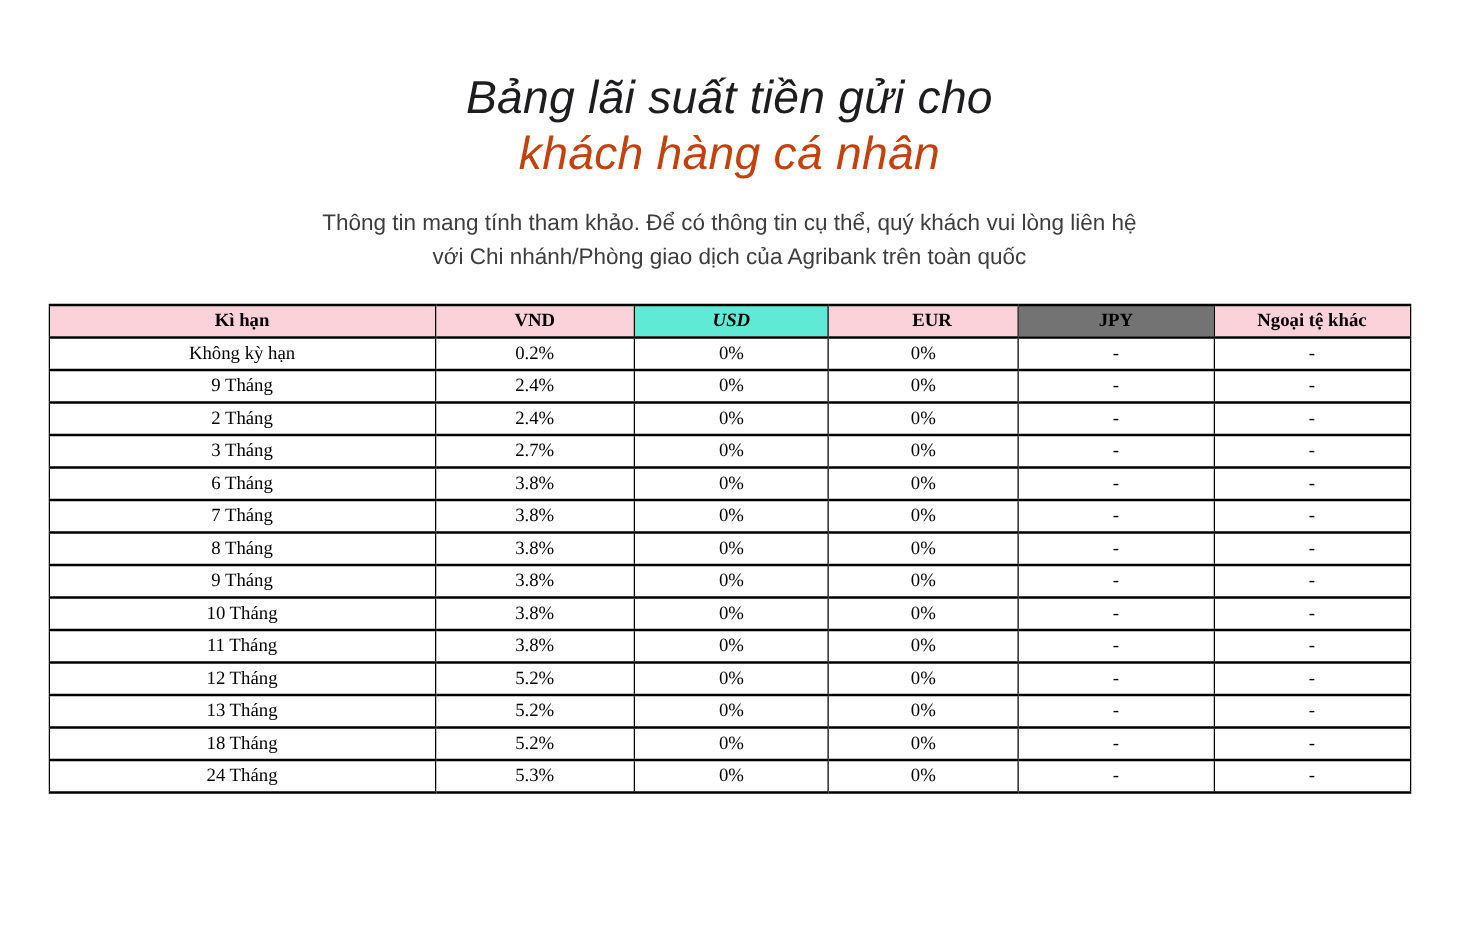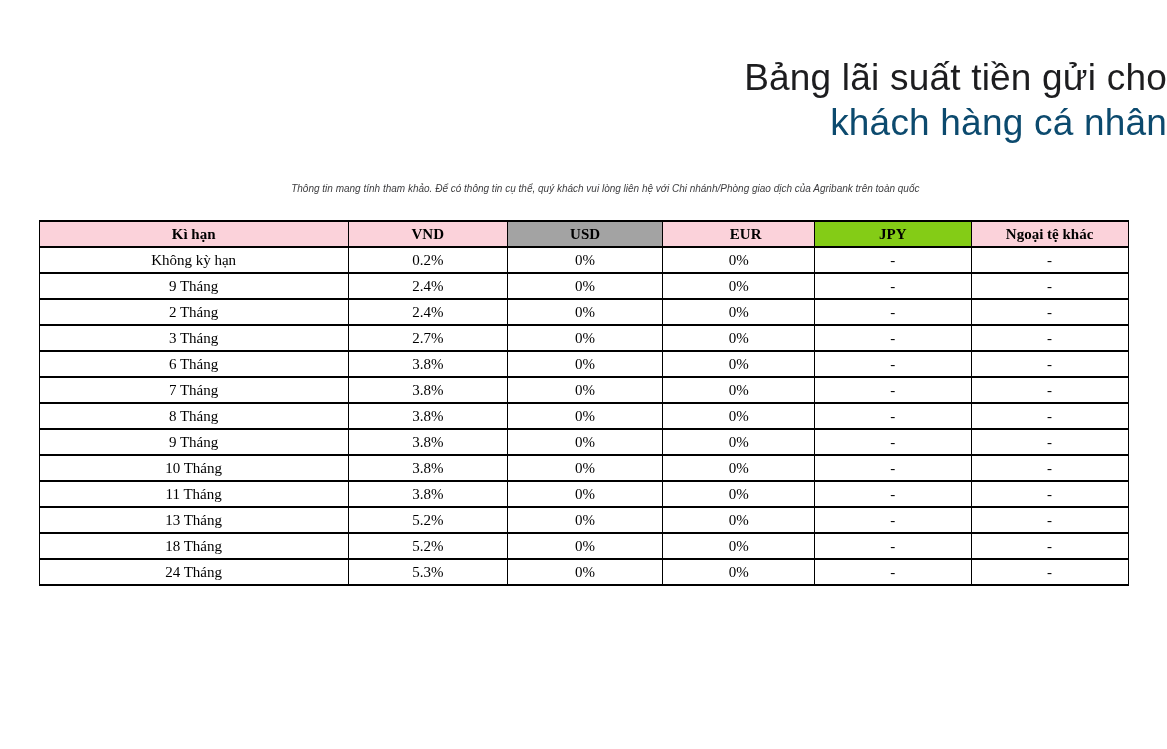--- a/index.html
+++ b/index.html
@@ -7,38 +7,38 @@
   body {
     width: 1167px;
     height: 749px;
     font-family: "Liberation Sans", sans-serif;
     color: #1d1d1f;
     overflow: hidden;
   }
   .page { width: 1167px; height: 749px; }
 
   .title {
-    margin: 55px auto 36px;
-    text-align: right;
+    margin: 55px auto 20px;
+    text-align: center;
     font-size: 37px;
     font-weight: 400;
     line-height: 1.22;
     letter-spacing: 0.2px;
     color: #1d1d1f;
+    font-style: italic;
   }
   .title .line { display: block; }
 
   .subtitle {
     max-width: 672px;
     margin: 0 auto 24px;
-    text-align: right;
-    font-size: 10px;
+    text-align: center;
+    font-size: 18px;
     line-height: 1.5;
     color: #3d3d3f;
-    font-style: italic;
   }
 
   table.rates {
     width: 1090px;
     margin: 0 auto;
     border-collapse: collapse;
     font-family: "Liberation Serif", serif;
     font-size: 15px;
     color: #000;
     table-layout: fixed;
@@ -56,41 +56,41 @@
   }
   table.rates th { font-weight: bold; }
 </style>
 </head>
 <body>
 
 <div class="page">
 
   <h1 class="title">
     <span class="line">Bảng lãi suất tiền gửi cho</span>
-    <span class="line accent" style="color: #0c4a6e;">khách hàng cá nhân</span>
+    <span class="line accent" style="color: #c2410c;">khách hàng cá nhân</span>
   </h1>
 
   <p class="subtitle">Thông tin mang tính tham khảo. Để có thông tin cụ thể, quý khách vui lòng liên hệ với Chi nhánh/Phòng giao dịch của Agribank trên toàn quốc</p>
 
   <table class="rates">
     <colgroup>
       <col style="width:28.4%">
       <col style="width:14.6%">
       <col style="width:14.3%">
       <col style="width:13.9%">
       <col style="width:14.4%">
       <col style="width:14.4%">
     </colgroup>
     <thead>
       <tr>
           <th style="background: rgb(251, 210, 218);">Kì hạn</th>
           <th style="background: rgb(251, 210, 218);">VND</th>
-          <th style="background: #a3a3a3;">USD</th>
+          <th style="background: #5eead4; font-style: italic;">USD</th>
           <th style="background: rgb(251, 210, 218); padding-left: 20px;">EUR</th>
-          <th style="background: #84cc16;">JPY</th>
+          <th style="background: #737373;">JPY</th>
           <th style="background: rgb(251, 210, 218);">Ngoại tệ khác</th>
         </tr>
     </thead>
     <tbody>
         <tr>
           <td>Không kỳ hạn</td>
           <td>0.2%</td>
           <td>0%</td>
           <td>0%</td>
           <td>-</td>
@@ -162,20 +162,28 @@
         </tr>
         <tr>
           <td>11 Tháng</td>
           <td>3.8%</td>
           <td>0%</td>
           <td>0%</td>
           <td>-</td>
           <td>-</td>
         </tr>
         <tr>
+          <td>12 Tháng</td>
+          <td>5.2%</td>
+          <td>0%</td>
+          <td>0%</td>
+          <td>-</td>
+          <td>-</td>
+        </tr>
+        <tr>
           <td>13 Tháng</td>
           <td>5.2%</td>
           <td>0%</td>
           <td>0%</td>
           <td>-</td>
           <td>-</td>
         </tr>
         <tr>
           <td>18 Tháng</td>
           <td>5.2%</td>

